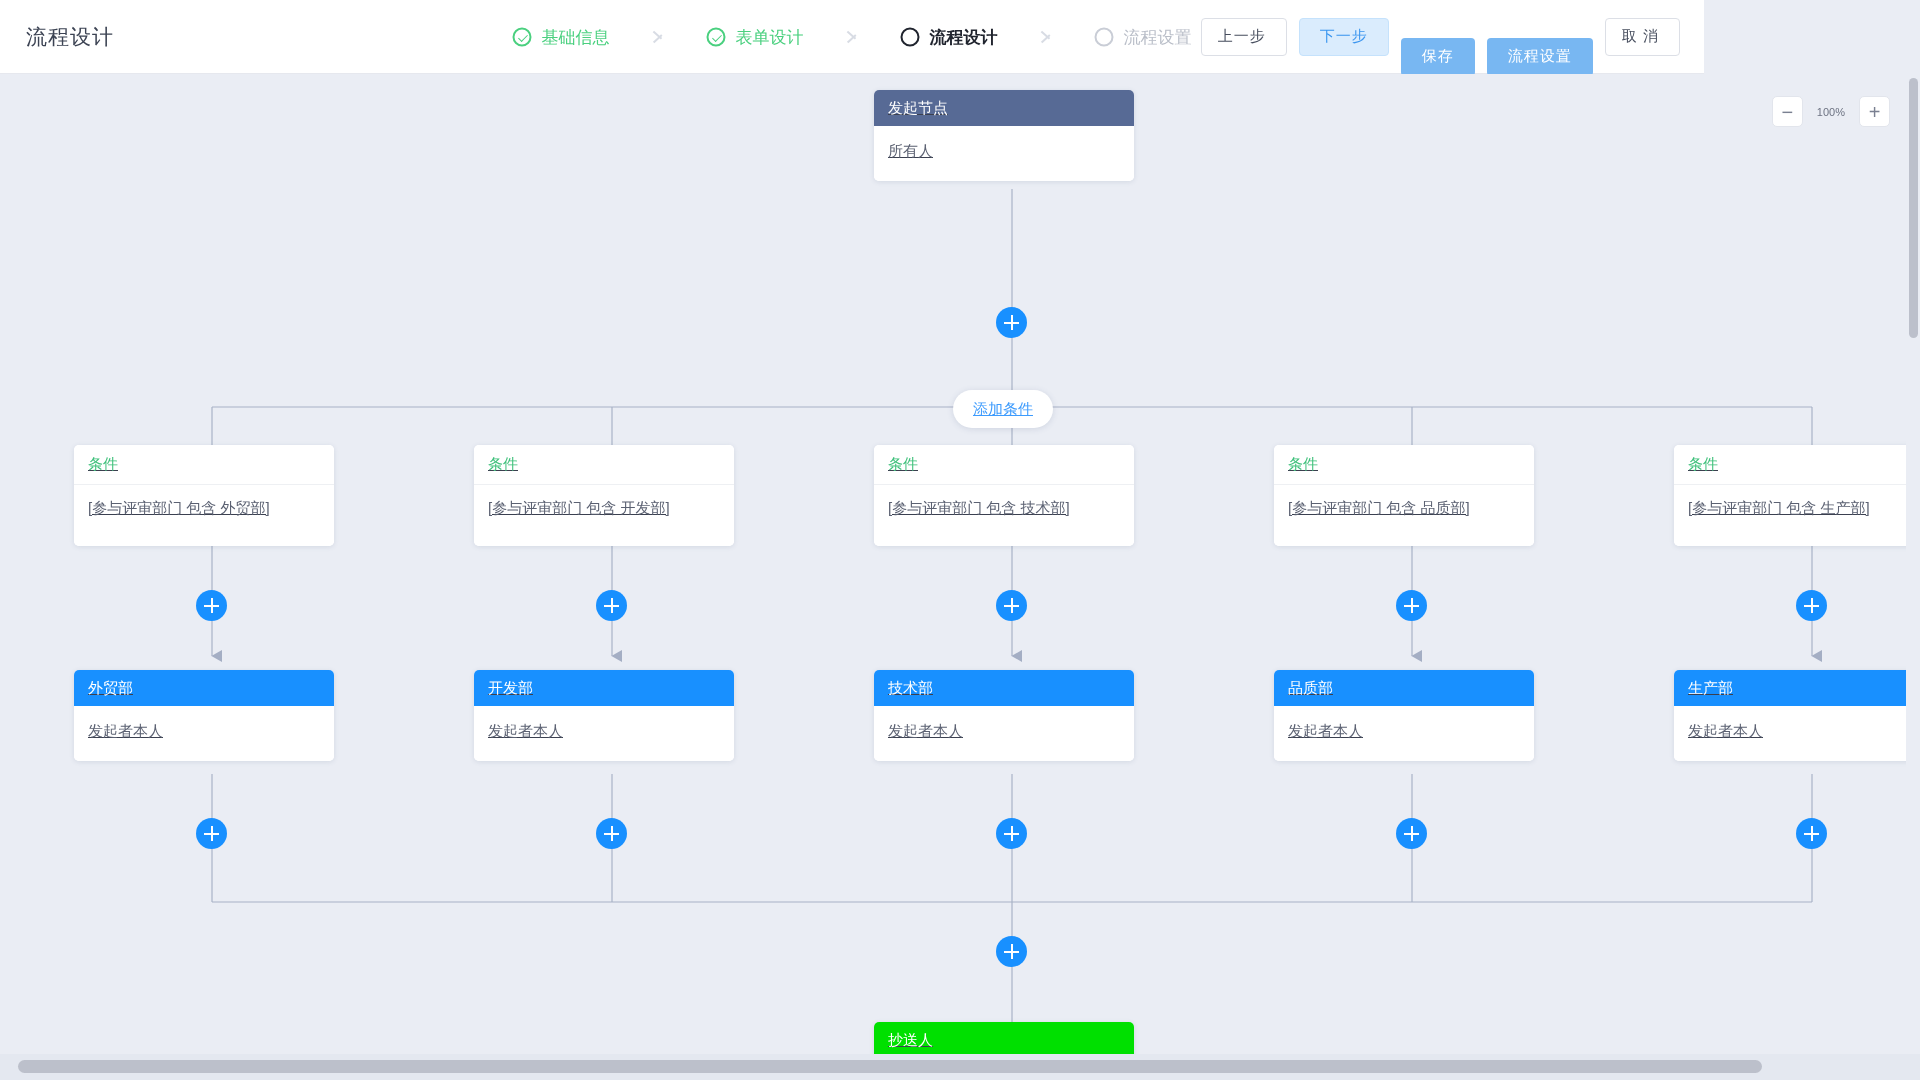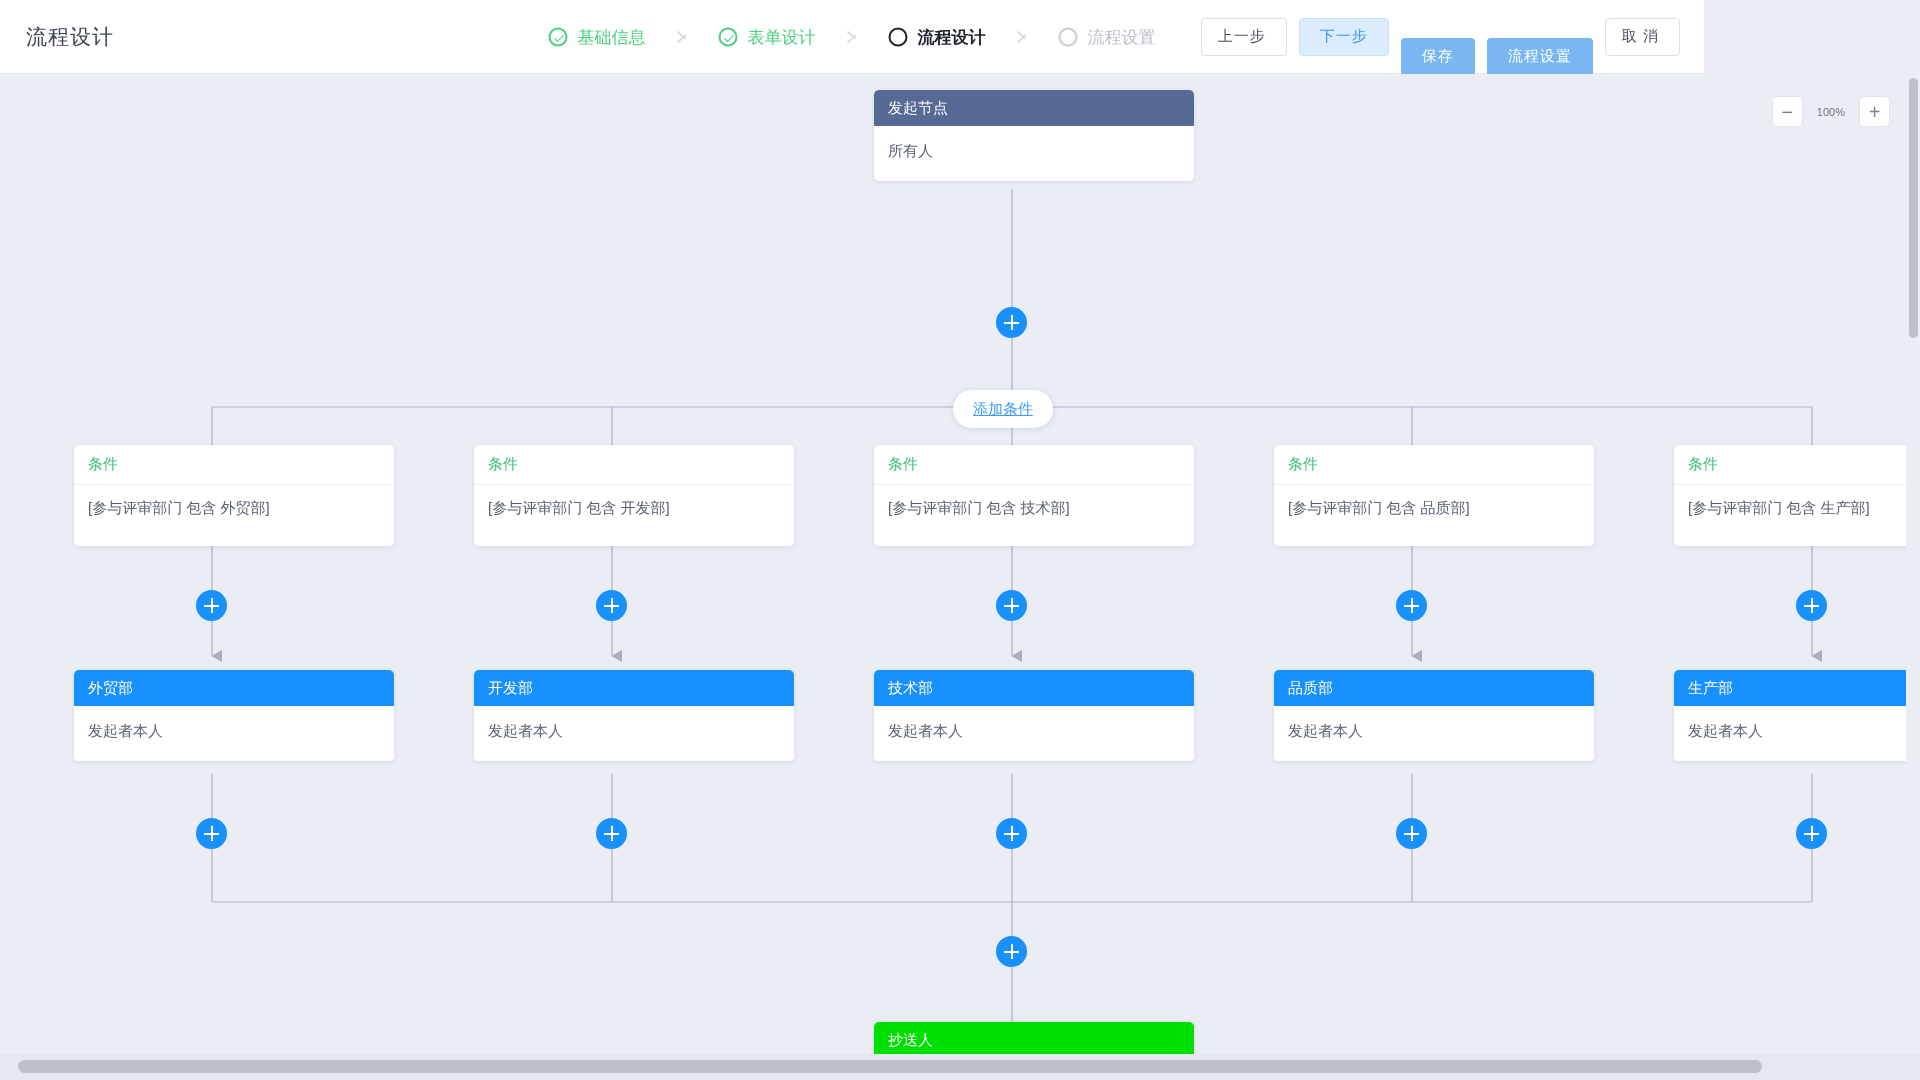--- a/index.html
+++ b/index.html
@@ -14,21 +14,21 @@
     position:absolute; left:0; top:0; width:1704px; height:74px;
     background:#ffffff; border-bottom:1px solid #e6e8ee;
     display:flex; align-items:center;
   }
   .app-title{
     position:absolute; left:26px; top:50%; transform:translateY(-50%);
     font-size:21px; color:#3c4353; letter-spacing:1px;
   }
   .steps{
     position:absolute; left:50%; top:50%; transform:translate(-50%,-50%);
-    display:flex; align-items:center; gap:0px;
+    display:flex; align-items:center; gap:12px;
   }
   .step{ display:flex; align-items:center; gap:10px; padding:0 14px; }
   .step-circle{
     width:19px; height:19px; border-radius:50%;
     border:2px solid #c9cdd6; position:relative; flex:0 0 auto;
   }
   .step.done .step-circle{ border-color:#4ad07f; }
   .step.done .step-circle:after{
     content:""; position:absolute; left:4px; top:5.5px;
     width:8px; height:4px; border-left:1.8px solid #4ad07f;
@@ -76,23 +76,24 @@
   }
   .zoombtn{
     width:31px; height:31px; background:#fff; border:1px solid #e2e5ec; border-radius:5px;
     display:flex; align-items:center; justify-content:center; cursor:pointer;
     color:#7a8091; font-size:20px; line-height:1;
   }
   .zoomval{ font-size:11px; color:#6d7382; }
 
   
   .node{
-    position:absolute; width:320px; background:#fff; border-radius:5px;
+    position:absolute; width:260px; background:#fff; border-radius:5px;
     box-shadow:0 1px 5px rgba(70,90,130,0.14); overflow:hidden; z-index:10;
     cursor:pointer;
+    text-decoration:underline;
   }
   .node-head{
     height:36px; display:flex; align-items:center; padding:0 14px;
     font-size:15px; color:#fff;
   }
   .node-head.start{ background:#576a95; }
   .node-head.approve{ background:#1890ff; }
   .node-head.cc{ background:#00e000; }
   .node-head.cond{
     background:#fff; color:#3ec07a; border-bottom:1px solid #eef0f3; height:40px;

